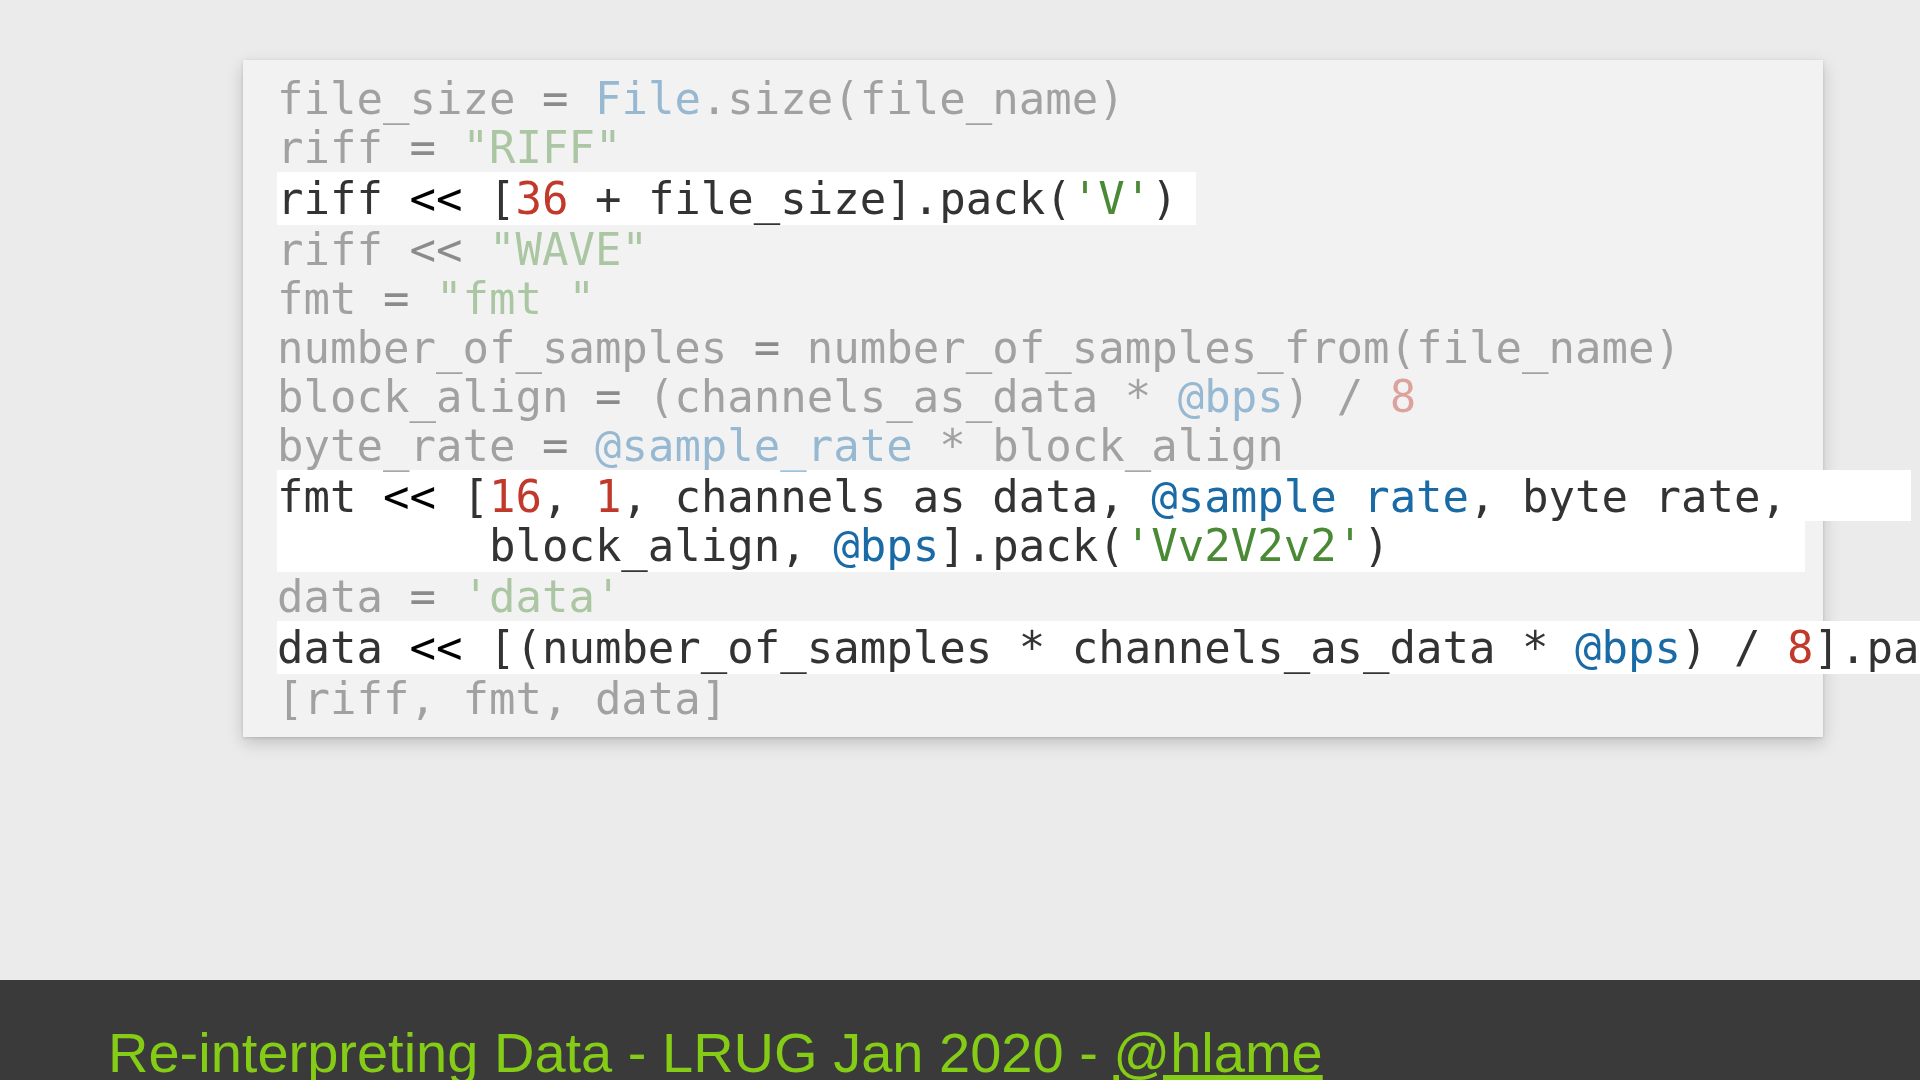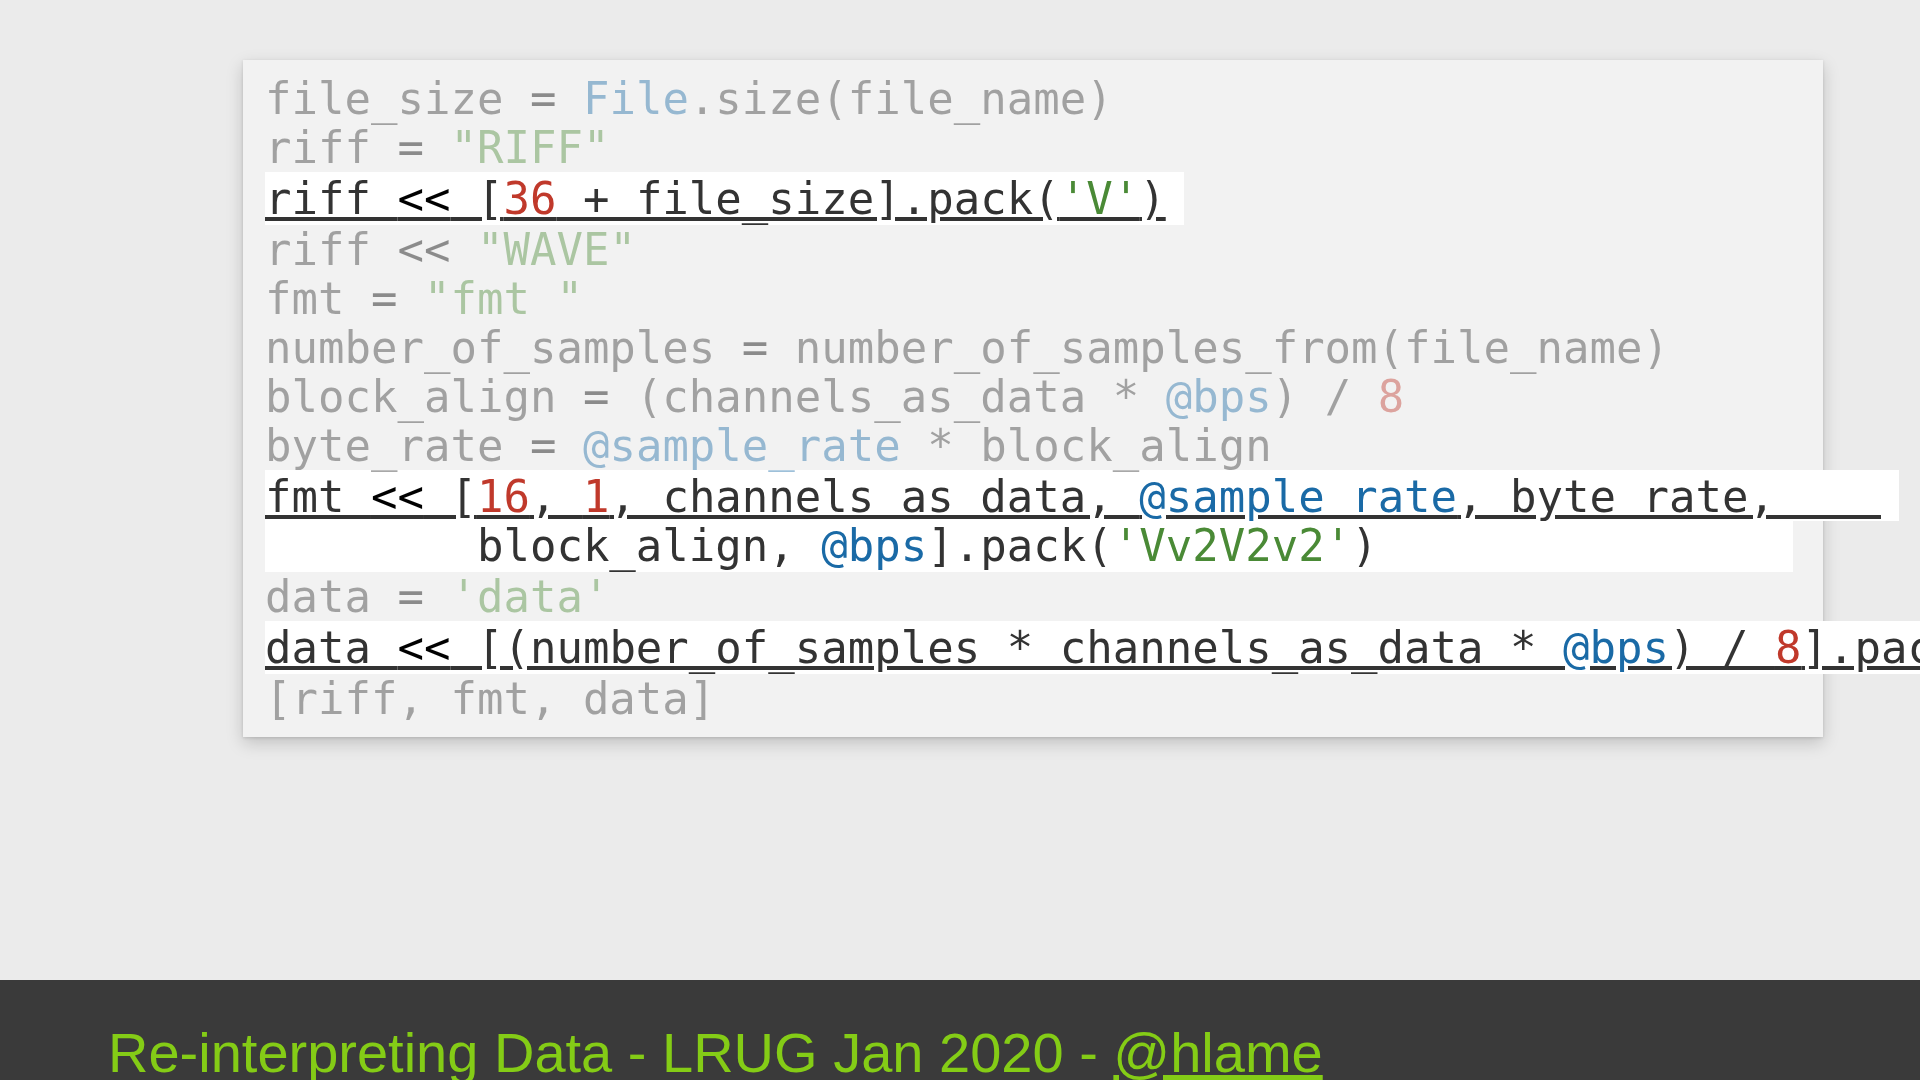--- a/index.html
+++ b/index.html
@@ -24,26 +24,26 @@
     padding: 14px 0 14px 0;
     box-shadow: 0 6px 16px rgba(0,0,0,0.18), 0 1px 3px rgba(0,0,0,0.12);
   }
   pre.code {
     font-family: inherit;
     font-size: 44px;
     line-height: 49px;
     white-space: pre;
     color: #333;
   }
-  .line { display: block; padding-left: 22px; }
+  .line { display: block; padding-left: 34px; }
   .dim .t, .dim .kw, .dim .cls, .dim .num, .dim .str, .dim .ivar, .dim .op {
     opacity: 0.42;
   }
   .hl { background: #ffffff; display: inline-block; padding-right: 18px; }
-  .hl-first { padding-top: 2px; text-decoration: underline; }
+  .hl-first { padding-top: 2px; }
   .hl-last { padding-bottom: 2px; }
   .cls { color: #1a6aa6; }
   .num { color: #c0392b; }
   .str { color: #4a8a36; }
   .ivar{ color: #1a6aa6; margin-top: 40px; }
   .op  { color: #000; }
   .bottom-bar {
     position: fixed;
     left: 0; right: 0; bottom: 0;
     height: 100px;

